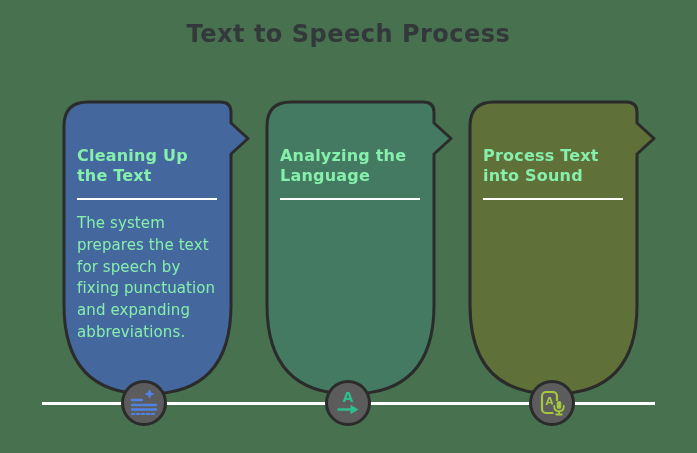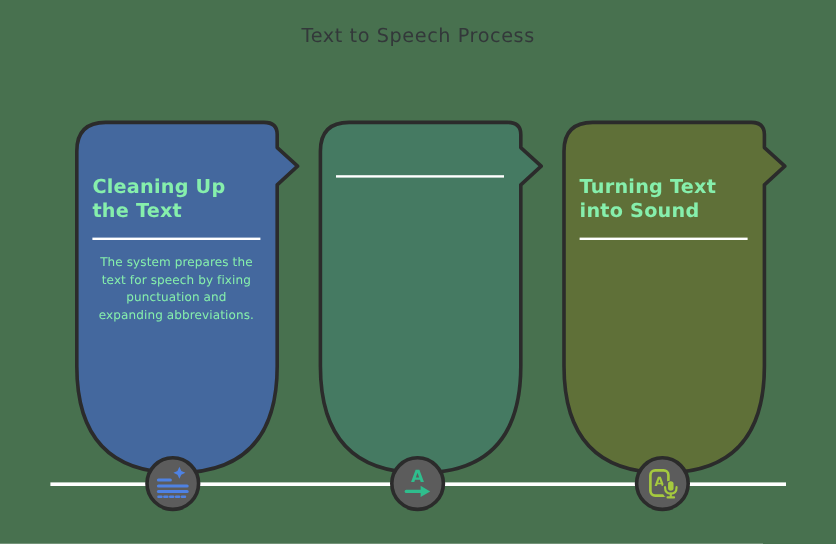--- a/index.html
+++ b/index.html
@@ -6,39 +6,39 @@
   .canvas{
     position:relative;
     width:697px;height:453px;
     background:#48714F;
     font-family:"DejaVu Sans","Liberation Sans",sans-serif;
     overflow:hidden;
   }
   .main-title{
     position:absolute;top:20px;left:0;width:100%;
     text-align:center;
-    font-size:16px;font-weight:normal;letter-spacing:.5px;
+    font-size:24px;font-weight:bold;letter-spacing:.5px;
     color:#33383A;margin:0;
   }
   .card{position:absolute;top:100px;width:190px;height:298px;}
   .card-1{left:62px;}
   .card-2{left:265px;}
   .card-3{left:468px;}
   .card svg.bubble{position:absolute;left:0;top:0;}
   .card-content{
     position:absolute;left:15px;top:46px;width:140px;
     color:#86efac;
   }
   .card-title{
     margin:0 0 12px 0;
     font-size:16px;font-weight:bold;line-height:1.25;letter-spacing:.2px;
   }
   .card-divider{height:2px;background:#FFFFFF;margin:0 0 13px 0;}
   .card-desc{
-    margin:0;font-size:10px;line-height:1.45;letter-spacing:.1px;text-align:center;
+    margin:0;font-size:15px;line-height:1.45;letter-spacing:.1px;
   }
   .timeline-line{
     position:absolute;left:42px;top:402px;width:613px;height:3px;
     background:#FFFFFF;
   }
   .icon-circle{
     position:absolute;top:380px;width:46px;height:46px;
     box-sizing:border-box;border-radius:50%;
     background:#5C5C5C;border:3px solid #2B2B2B;
     display:flex;align-items:center;justify-content:center;
@@ -63,30 +63,31 @@
       <div class="card-divider"></div>
       <p class="card-desc">The system prepares the text for speech by fixing punctuation and expanding abbreviations.</p>
     </div>
   </div>
 
   <div class="card card-2">
     <svg class="bubble" width="190" height="298" viewBox="0 0 190 298">
       <path stroke="#2B2B2B" stroke-width="3" stroke-linejoin="round" d="M26 2 L158 2 Q169 2 169 12 L169 23 L186 38.5 L169 54 L169 205 Q169 294 85.5 294 Q2 294 2 205 L2 26 Q2 2 26 2 Z" fill="#457A62"></path>
     </svg>
     <div class="card-content">
+      <h3 class="card-title">Analyzing the Language</h3>
       <div class="card-divider"></div>
     </div>
   </div>
 
   <div class="card card-3">
     <svg class="bubble" width="190" height="298" viewBox="0 0 190 298">
       <path stroke="#2B2B2B" stroke-width="3" stroke-linejoin="round" d="M26 2 L158 2 Q169 2 169 12 L169 23 L186 38.5 L169 54 L169 205 Q169 294 85.5 294 Q2 294 2 205 L2 26 Q2 2 26 2 Z" fill="#5F7038"></path>
     </svg>
     <div class="card-content">
-      <h3 class="card-title">Turning Text into Sound</h3>
+      <h3 class="card-title">Process Text into Sound</h3>
       <div class="card-divider"></div>
     </div>
   </div>
 
   <div class="timeline-line"></div>
 
   <div class="icon-circle circle-1">
     <svg width="28" height="28" viewBox="0 0 28 28">
       <g fill="none" stroke-linecap="round" stroke-width="2.5" stroke="#4F82E3">
         <path d="M2 11 H12"></path>

